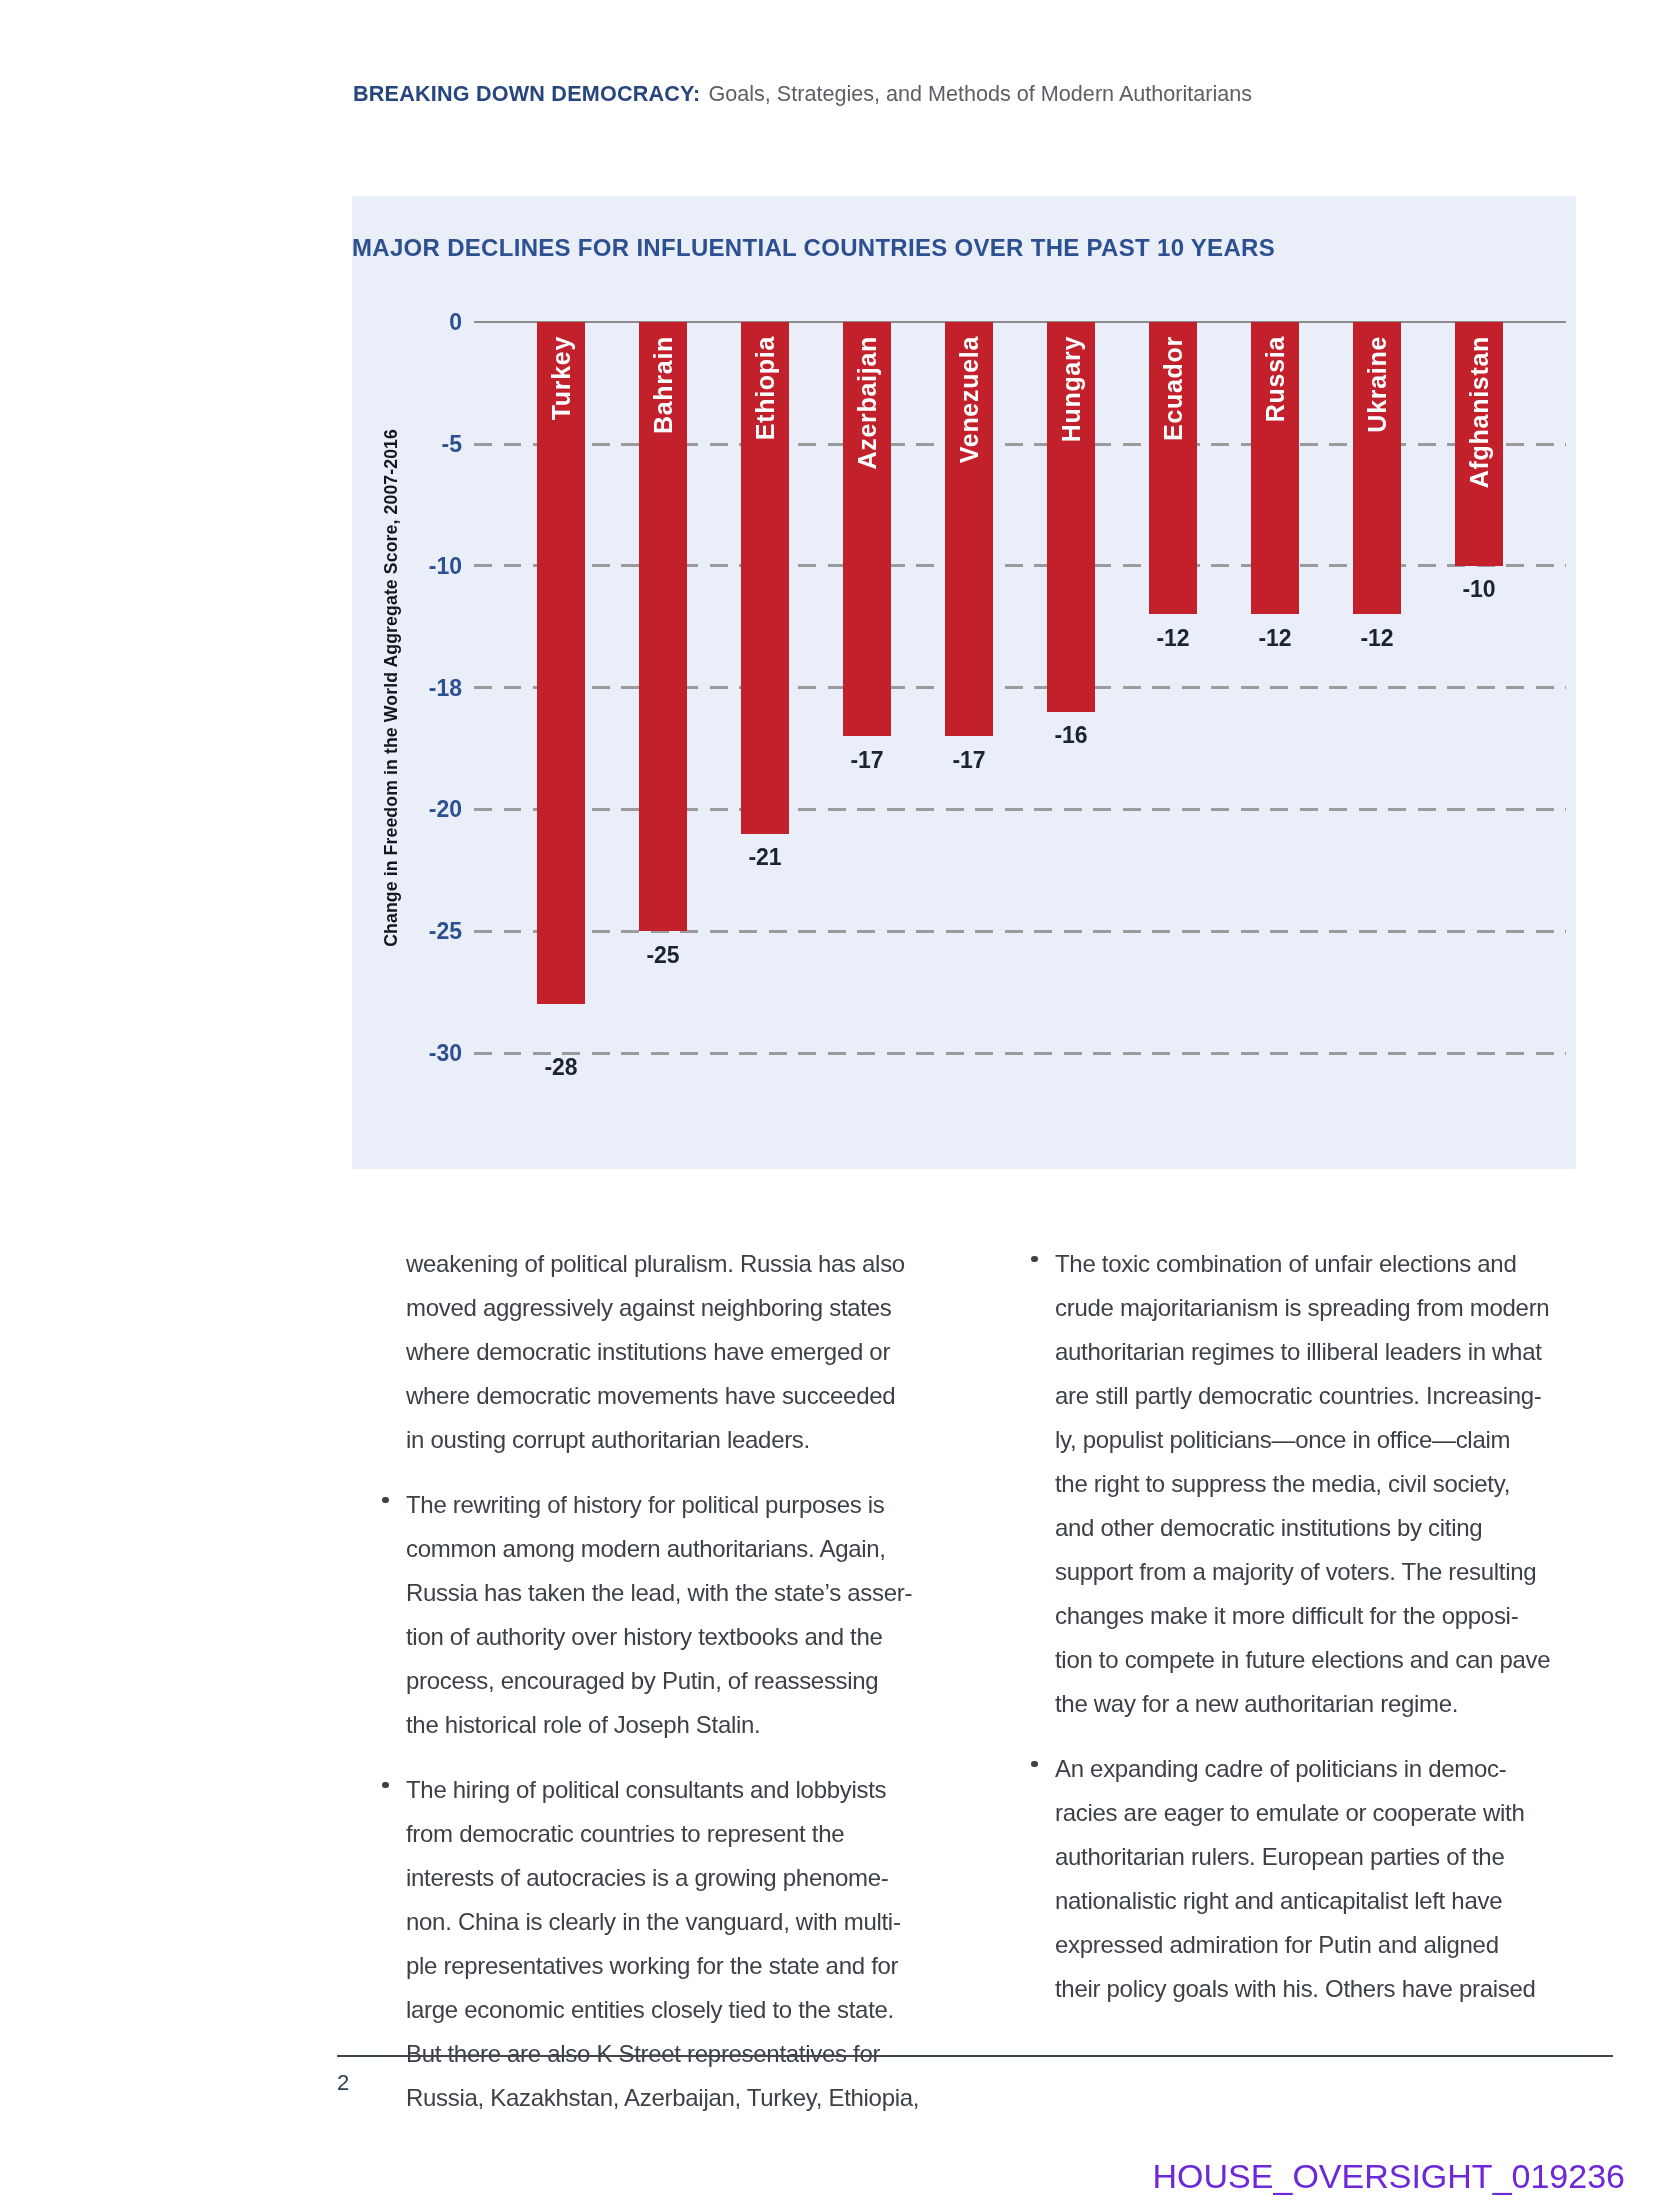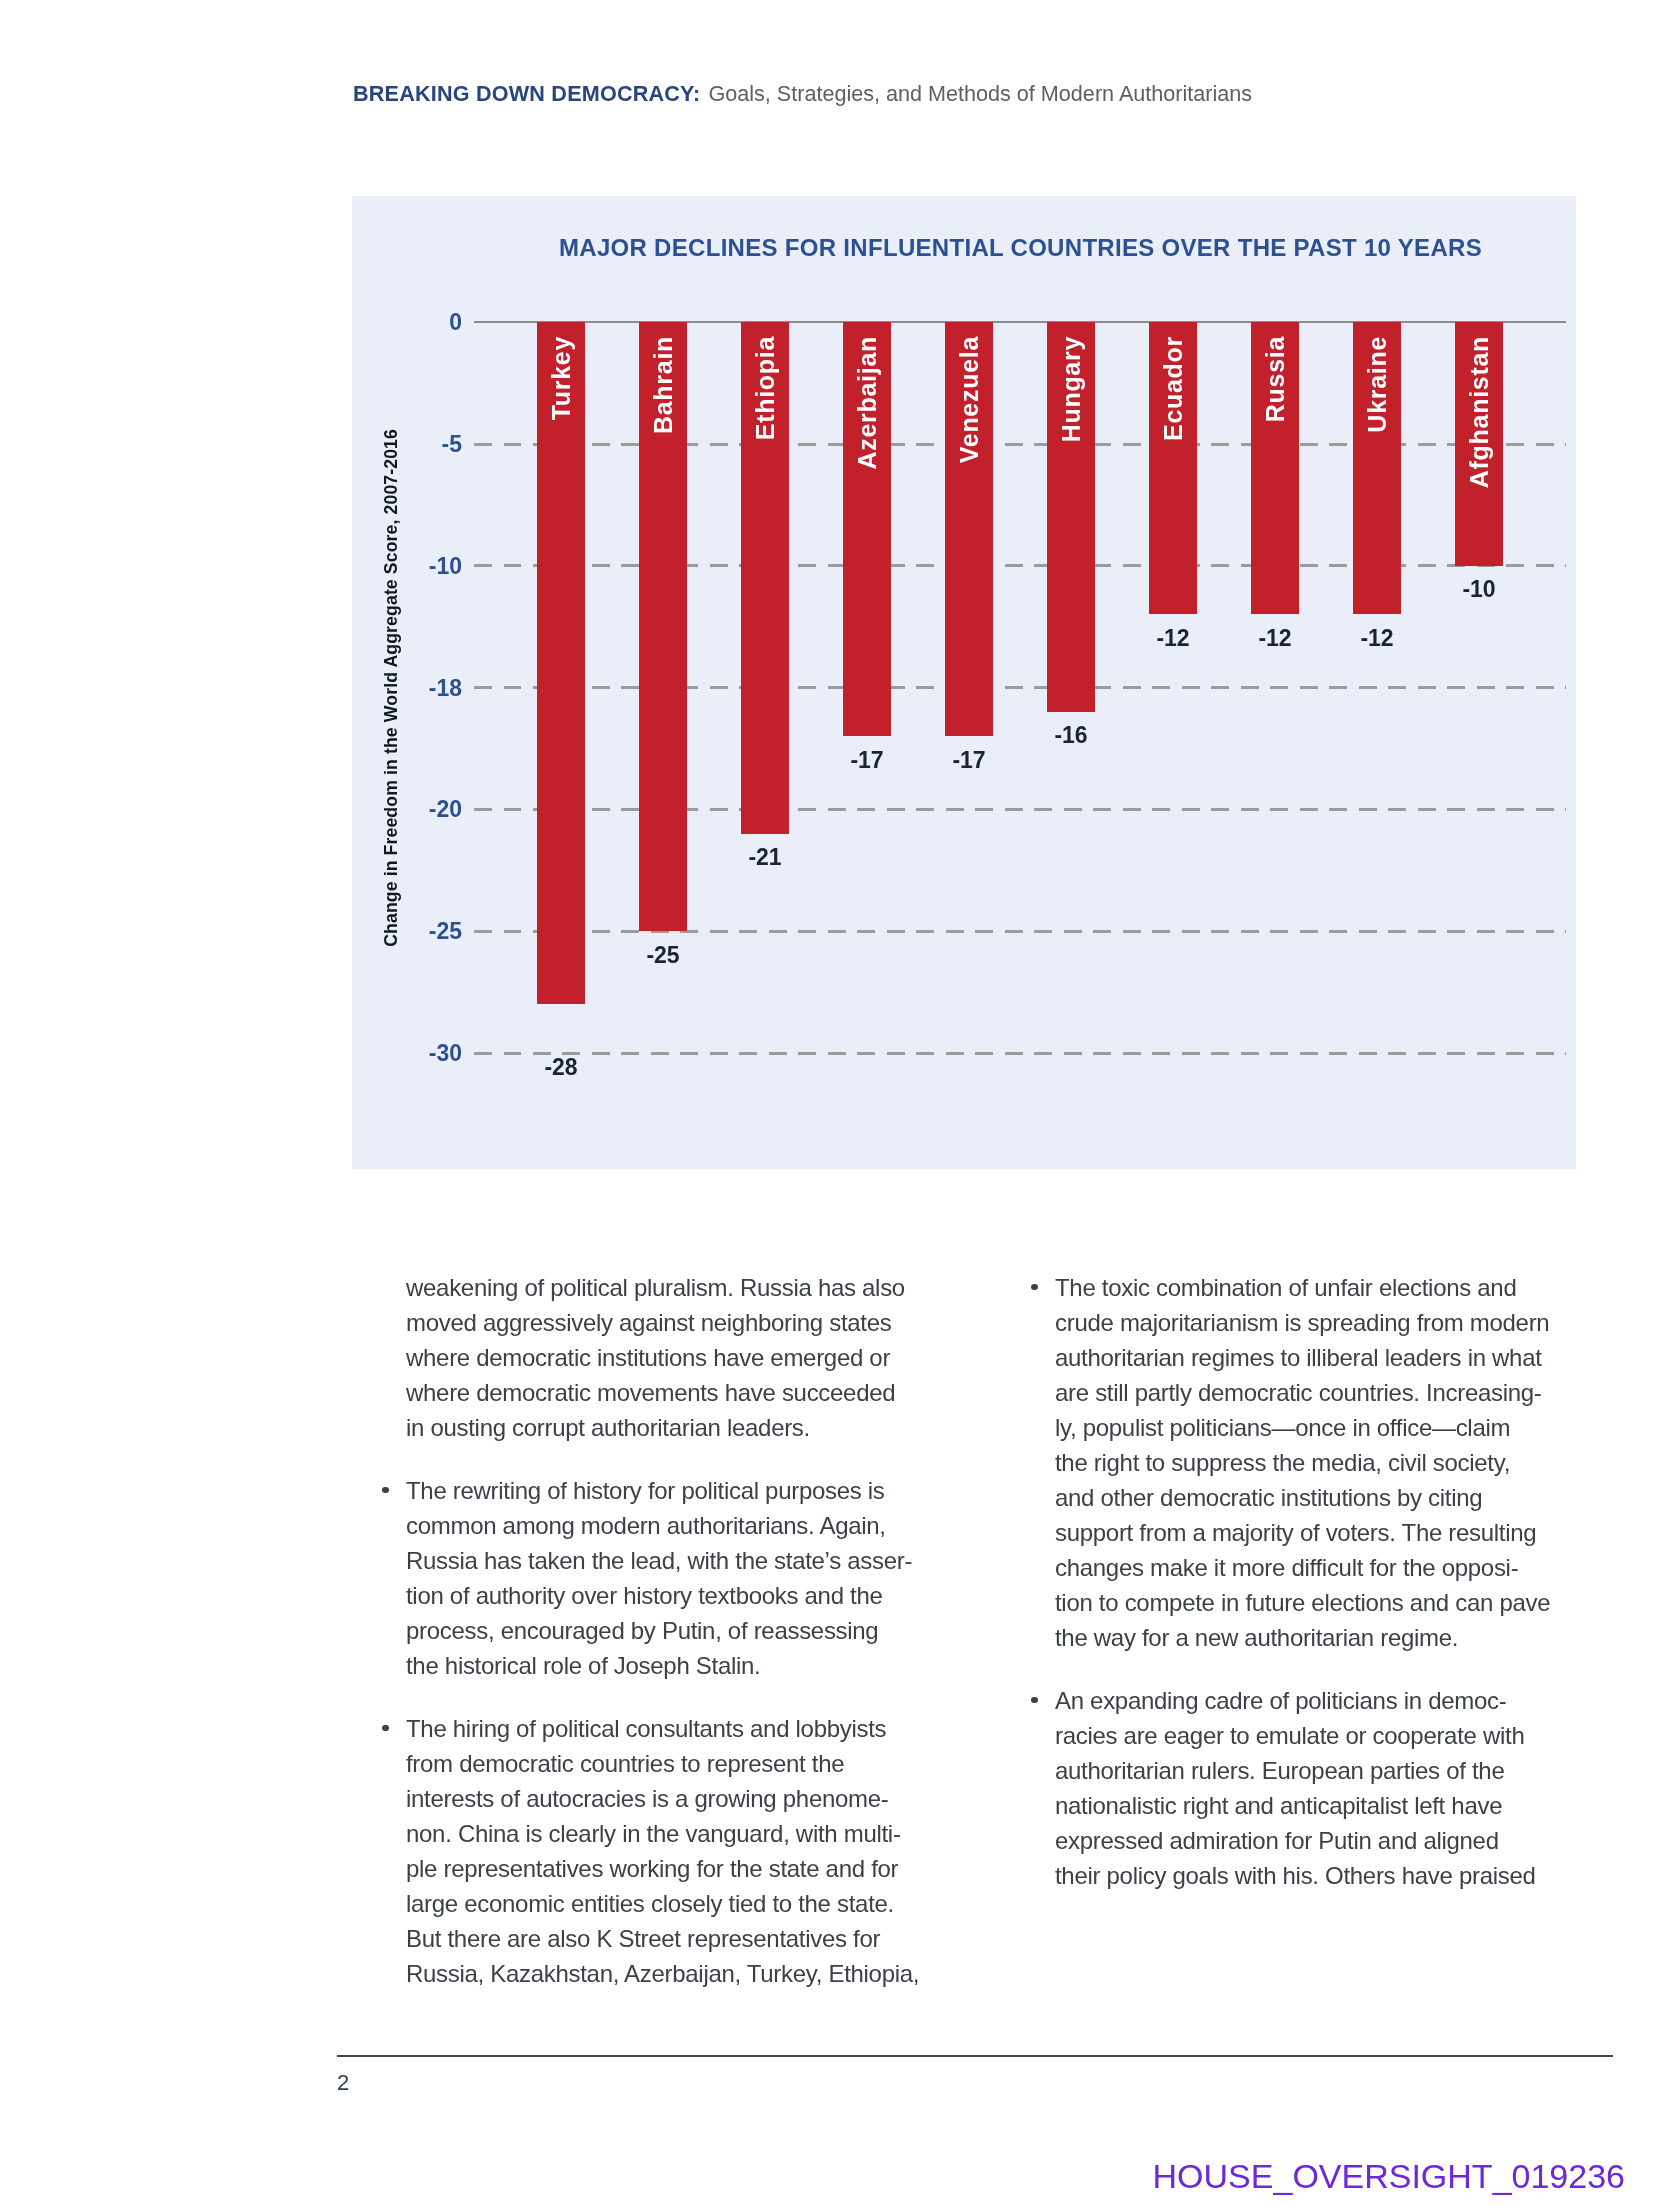--- a/index.html
+++ b/index.html
@@ -7,22 +7,22 @@
     position:relative;width:1669px;height:2205px;background:#ffffff;overflow:hidden;
     font-family:"Liberation Sans","DejaVu Sans",sans-serif;
   }
   
   #header{position:absolute;left:353px;top:81px;font-size:21.6px;white-space:nowrap;}
   #header .brand{font-weight:bold;color:#27457e;letter-spacing:0.2px;}
   #header .subtitle{color:#5b6065;margin-left:7.9px;}
   
   #chart-panel{position:absolute;left:352px;top:196px;width:1224px;height:973px;background:#e9eef8;}
   #chart-title{
-    position:absolute;top:38px;left:0;width:100%;box-sizing:border-box;padding-right:94px;
-    text-align:right;color:#2d5190;font-size:24px;font-weight:bold;letter-spacing:0.3px;
+    position:absolute;top:38px;left:0;width:100%;box-sizing:border-box;padding-right:118px;
+    text-align:left;color:#2d5190;font-size:24px;font-weight:bold;letter-spacing:0.3px;
   }
   #y-title-wrap{position:absolute;left:29px;top:126px;height:731px;display:flex;align-items:center;}
   #y-title{
     writing-mode:vertical-rl;transform:rotate(180deg);
     font-size:17.7px;font-weight:bold;color:#12181f;letter-spacing:0.1px;white-space:nowrap;
   }
   #ticks{position:absolute;left:0;top:126px;width:110px;height:731px;}
   .tick{
     position:absolute;right:0;transform:translateY(-50%);
     font-size:23px;font-weight:bold;color:#2d5190;line-height:1;
@@ -44,21 +44,21 @@
     writing-mode:vertical-rl;color:#ffffff;font-weight:bold;font-size:25px;letter-spacing:0.7px;white-space:nowrap;
   }
   .bar-value{
     position:absolute;left:50%;transform:translateX(-50%);
     font-size:23px;font-weight:bold;color:#1b2433;white-space:nowrap;z-index:3;
   }
   
   .column{position:absolute;top:1242px;width:576px;}
   #col-left{left:406px;}
   #col-right{left:1055px;}
-  .item{position:relative;margin-bottom:21px;font-size:24px;line-height:35px;letter-spacing:-0.3px;color:#3c4147;margin-top:28px;}
+  .item{position:relative;margin-bottom:21px;font-size:24px;line-height:44px;letter-spacing:-0.3px;color:#3c4147;}
   .item-text{white-space:pre-line;}
   .dot{position:absolute;left:-24px;top:13.7px;width:6.5px;height:6.5px;border-radius:50%;background:#3c4147;}
   
   #divider{position:absolute;left:337px;top:2055px;width:1276px;height:2px;background:#3f464d;}
   #page-number{position:absolute;left:337px;top:2070px;font-size:22px;color:#2b3f55;}
   #watermark{position:absolute;right:44px;top:2157px;font-size:34px;color:#6d28d9;letter-spacing:0;}
 </style>
 </head>
 <body>
 

